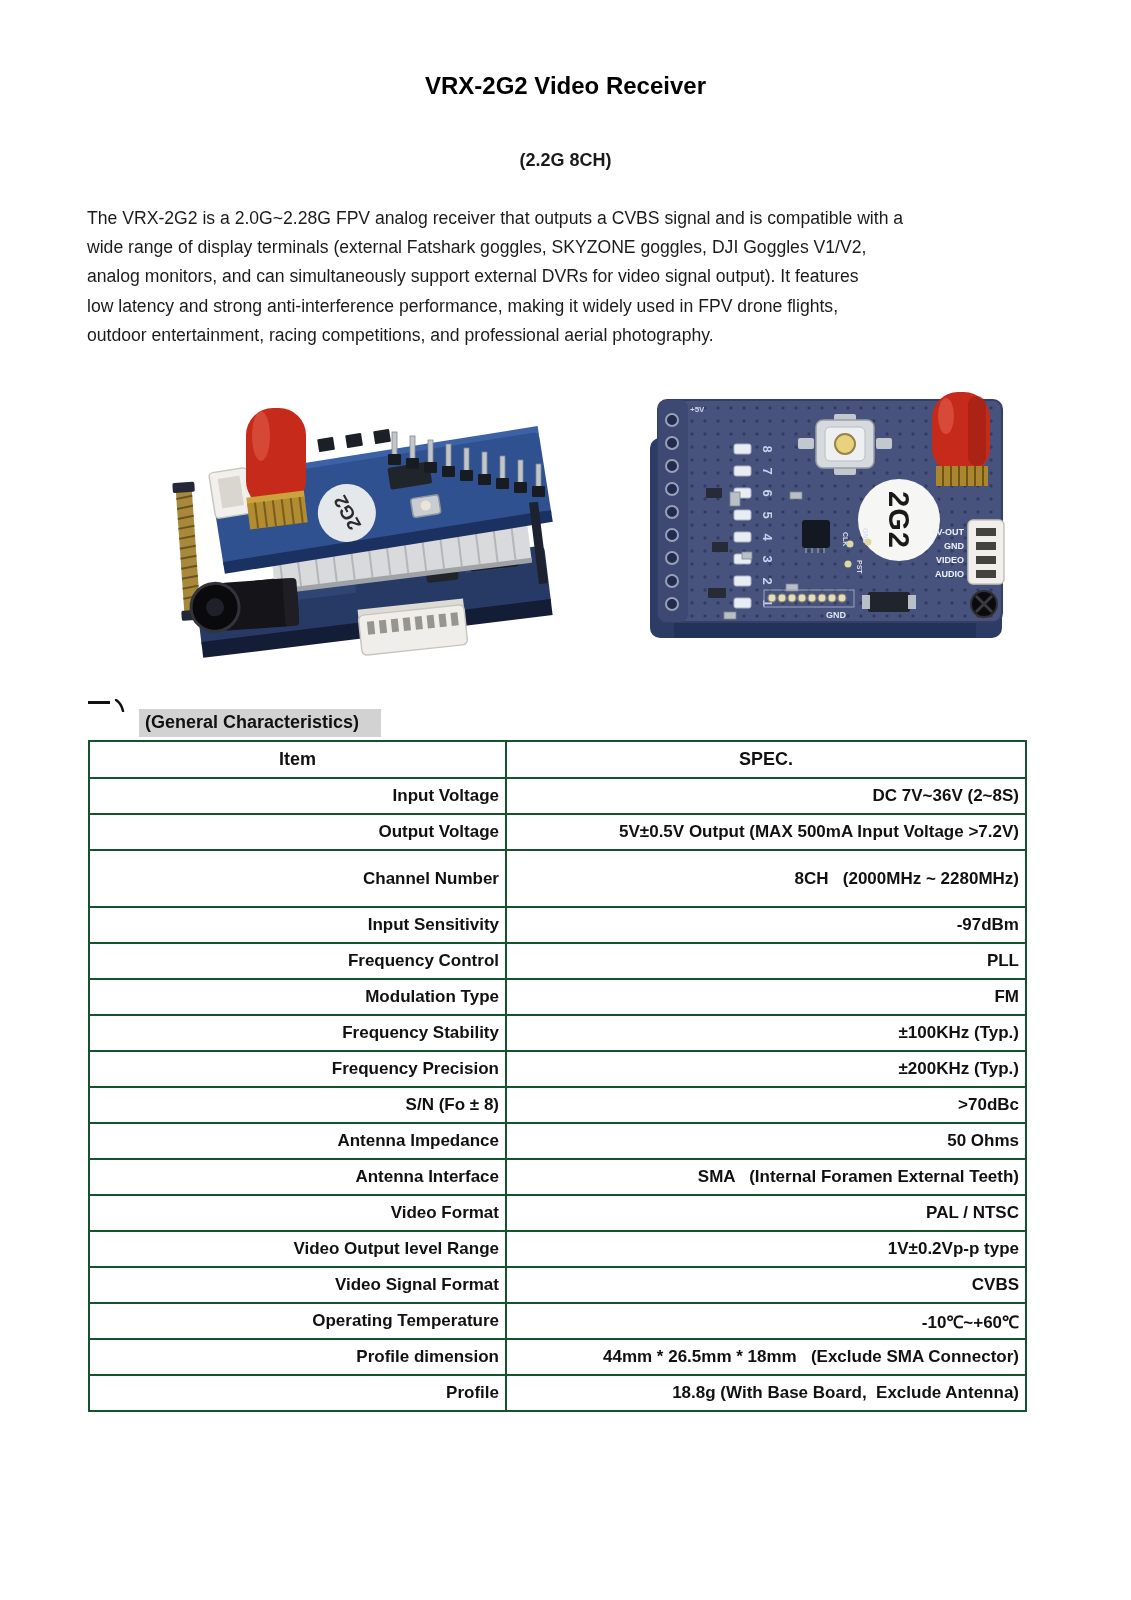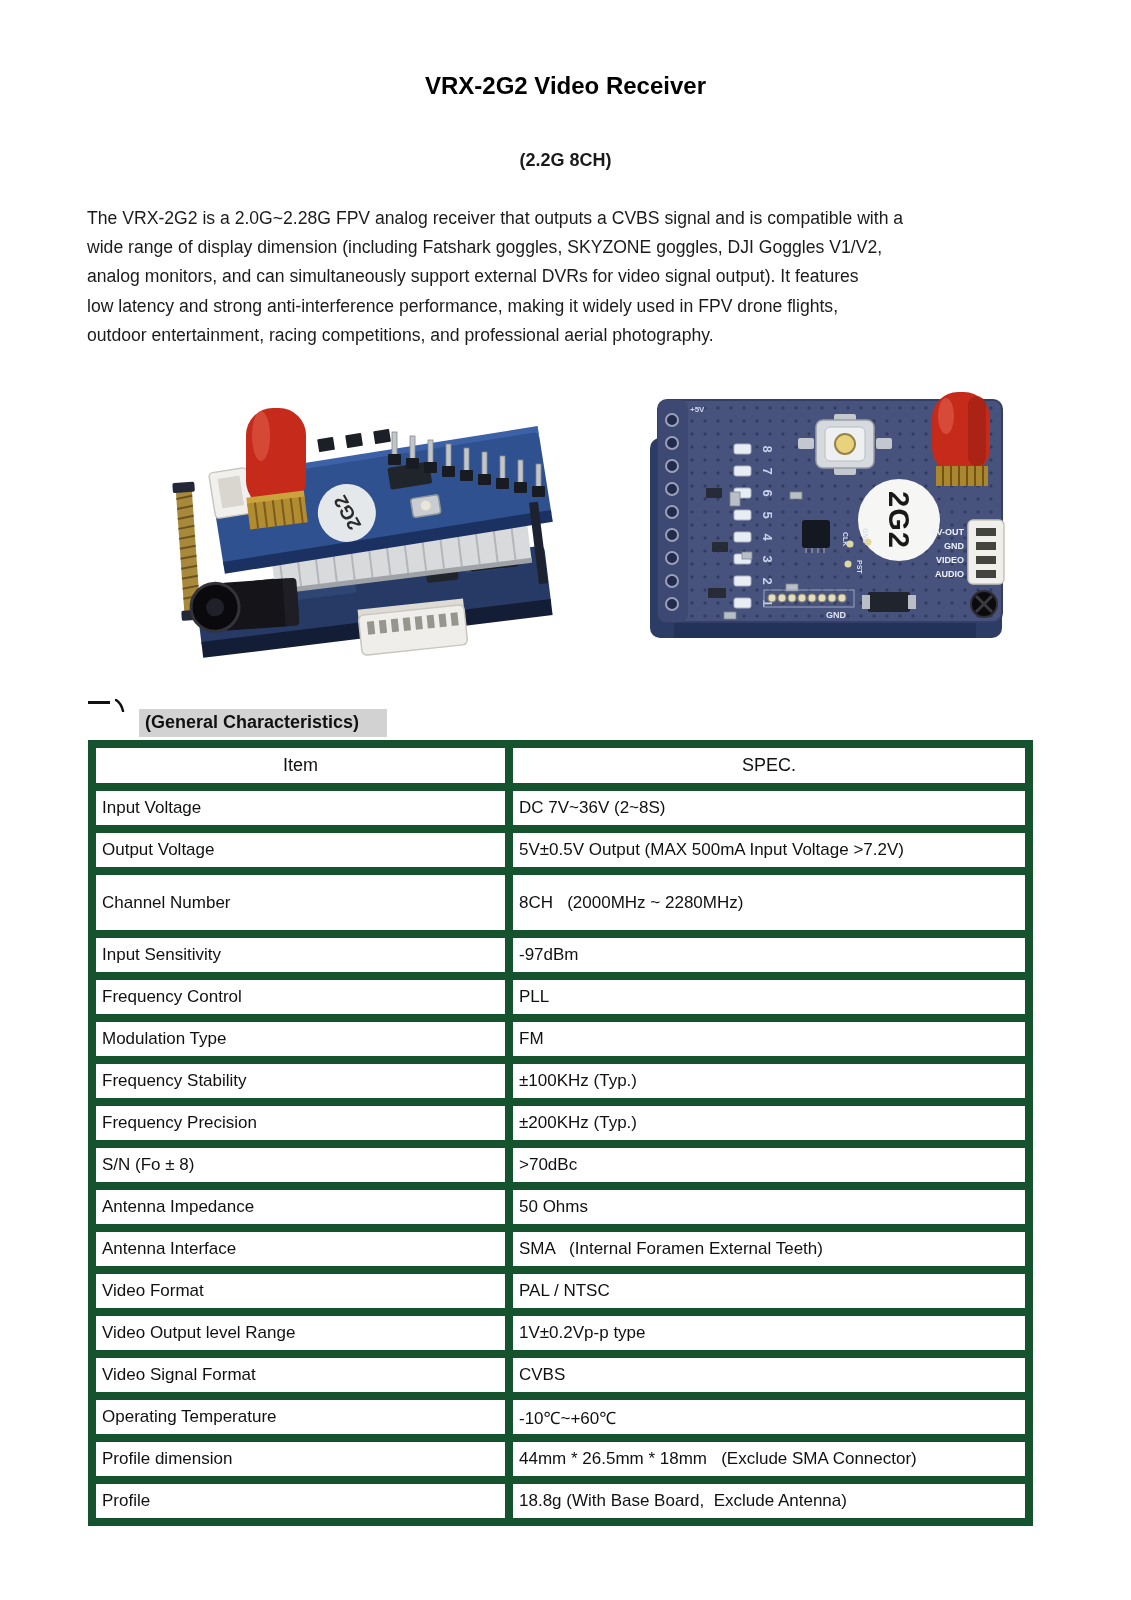--- a/index.html
+++ b/index.html
@@ -11,40 +11,40 @@
   
   #doc-desc{top:204px;left:87px;width:965px;font-size:17.6px;line-height:29.2px;color:#1b1b1b;}
   
   #figure-left{top:390px;left:168px;width:392px;height:268px;}
   #figure-right{top:392px;left:650px;width:360px;height:253px;}
   
   #section-heading{top:686px;left:88px;height:30px;font-size:18px;font-weight:bold;color:#111;display:flex;align-items:center;}
   .sec-num{display:inline-flex;align-items:center;margin-right:14px;}
   .sec-bar{display:inline-block;width:22px;height:3px;background:#111;margin-top:2px;}
   .sec-tick{margin-left:5px;margin-top:8px;}
-  .sec-highlight{background:#d2d2d2;padding:3px 28px 4px 6px;margin-top:44px;}
+  .sec-highlight{background:#d2d2d2;padding:3px 22px 4px 6px;margin-top:44px;}
   
   #spec-table{top:740px;left:88px;}
   table{border-collapse:collapse;table-layout:fixed;width:937px;}
-  th,td{border:8px solid #14532d;font-weight:normal;color:#111;white-space:pre-wrap;}
+  th,td{border:2px solid #14532d;font-weight:bold;color:#111;white-space:pre-wrap;}
   th{height:33px;font-size:18px;text-align:center;vertical-align:middle;}
-  td{height:34px;font-size:17px;text-align:left;vertical-align:middle;padding:0 6px 0 6px;}
+  td{height:34px;font-size:17px;text-align:right;vertical-align:middle;padding:0 6px 0 6px;}
   col.c1{width:417px;} col.c2{width:520px;}
   tbody tr:nth-child(3) td{height:55px;}
   svg text{font-family:"Liberation Sans",sans-serif;}
 </style>
 </head>
 <body>
 
 <div class="abs" id="doc-title">VRX-2G2 Video Receiver</div>
 <div class="abs" id="doc-subtitle">(2.2G 8CH)</div>
 
 <div class="abs" id="doc-desc">
   <div>The VRX-2G2 is a 2.0G~2.28G FPV analog receiver that outputs a CVBS signal and is compatible with a</div>
-  <div>wide range of display dimension (including Fatshark goggles, SKYZONE goggles, DJI Goggles V1/V2,</div>
+  <div>wide range of display terminals (external Fatshark goggles, SKYZONE goggles, DJI Goggles V1/V2,</div>
   <div>analog monitors, and can simultaneously support external DVRs for video signal output). It features</div>
   <div>low latency and strong anti-interference performance, making it widely used in FPV drone flights,</div>
   <div>outdoor entertainment, racing competitions, and professional aerial photography.</div>
 </div>
 
 <div class="abs" id="figure-left">
 <svg width="392" height="268" viewBox="0 0 392 268">
 
   <g transform="rotate(-4 24 160)">
     <rect x="12" y="100" width="16" height="122" fill="#a8893b"></rect>

